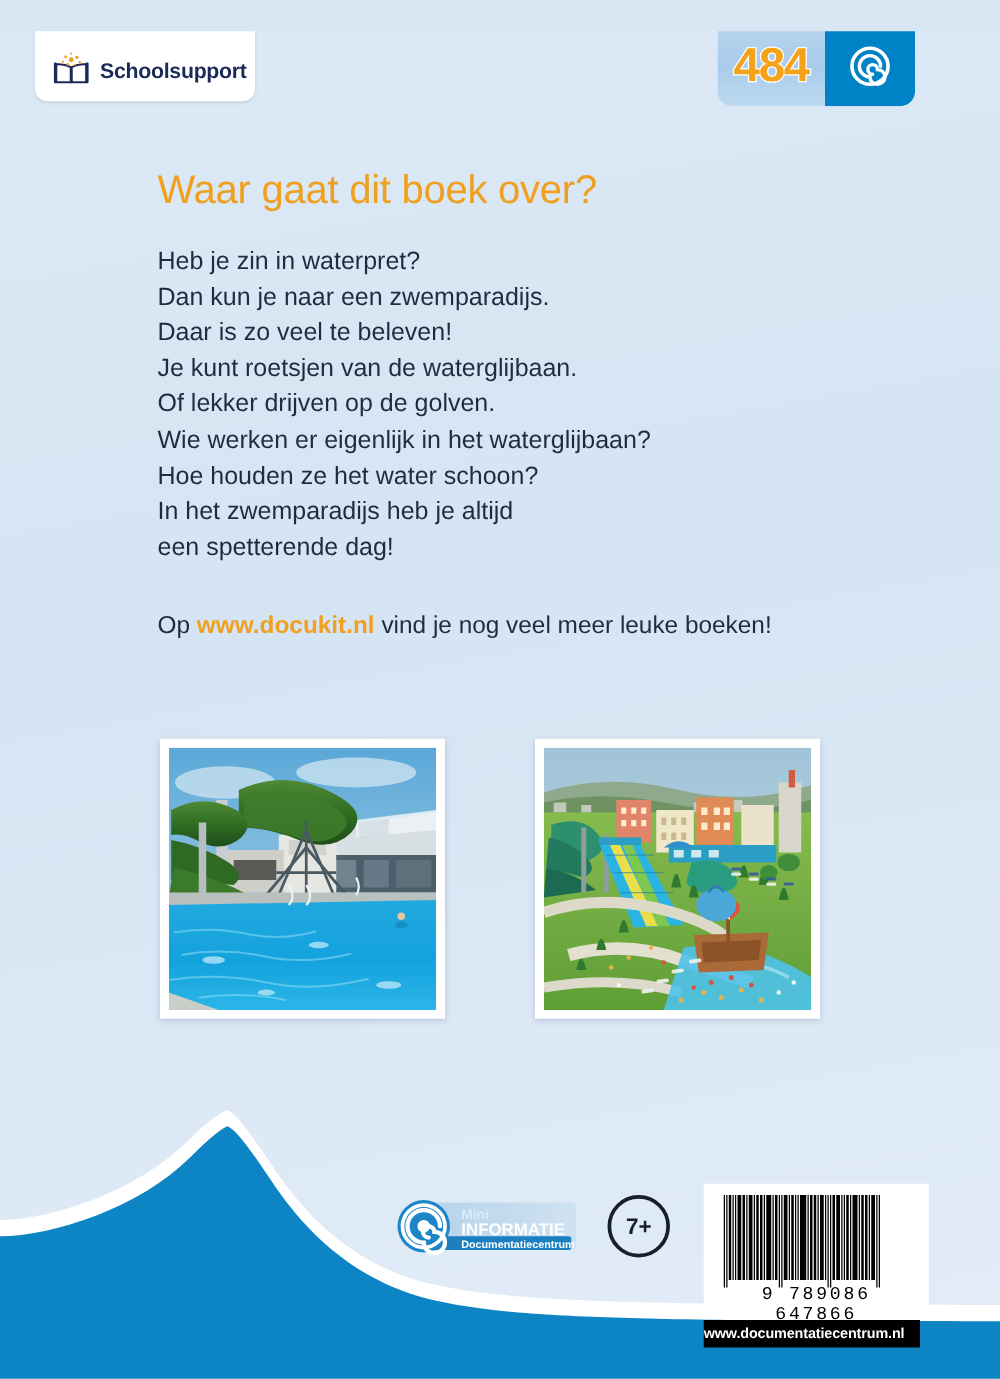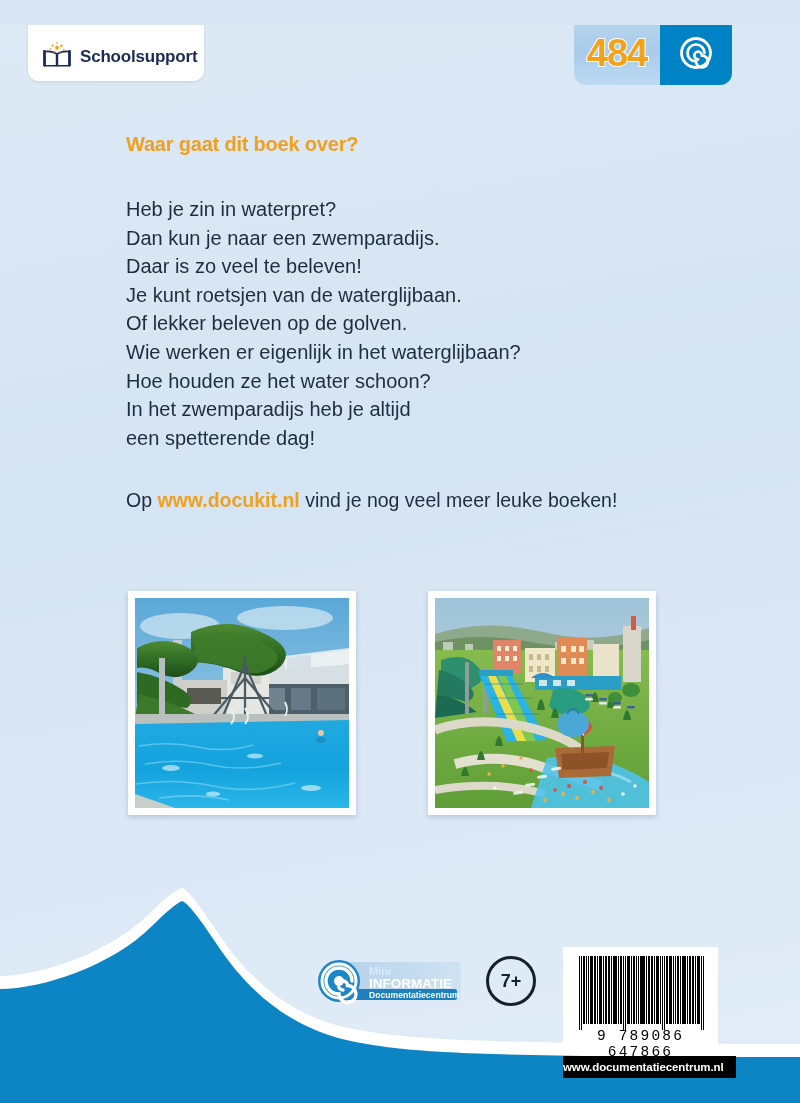--- a/index.html
+++ b/index.html
@@ -59,21 +59,21 @@
     flex:1;
     background:#0083c6;
     display:flex;align-items:center;justify-content:center;
     padding-top:8px;box-sizing:border-box;
   }
   .badge-ico svg{width:34px;height:34px;display:block;}
 
   
   .heading{
     position:absolute;left:126px;top:108px;
-    font-size:20px;font-weight:bold;color:#f0a01e;
+    font-size:32px;font-weight:normal;color:#f0a01e;
     letter-spacing:-.2px;
   }
 
   
   .body-copy{
     position:absolute;left:126px;top:170px;
     width:560px;
     font-size:20px;color:#1e2d3d;
     line-height:28.6px;
   }
@@ -115,21 +115,21 @@
     width:50px;height:50px;border-radius:50%;
     border:3px solid #15202b;
     display:flex;align-items:center;justify-content:center;
     box-sizing:border-box;
   }
   .age-badge span{font-size:18px;font-weight:bold;color:#15202b;}
 
   
   .barcode-wrap{
     position:absolute;left:563px;top:922px;
-    width:155px;height:105px;
+    width:180px;height:105px;
     background:#ffffff;
     padding:9px 10px 2px 10px;
     box-sizing:border-box;
   }
   .bars{height:74px;display:flex;align-items:flex-start;gap:0;padding-left:6px;}
   .bars i{display:block;background:#000;margin-right:1px;}
   .isbn{
     text-align:center;font-size:14.5px;letter-spacing:2.2px;
     color:#000;font-family:"Liberation Mono", monospace;
     margin-top:-2px;
@@ -182,21 +182,21 @@
     </div>
   </div>
 
   <div class="heading">Waar gaat dit boek over?</div>
 
   <div class="body-copy">
     <div class="ln">Heb je zin in waterpret?</div>
     <div class="ln">Dan kun je naar een zwemparadijs.</div>
     <div class="ln">Daar is zo veel te beleven!</div>
     <div class="ln">Je kunt roetsjen van de waterglijbaan.</div>
-    <div class="ln">Of lekker beleven op de golven.</div>
+    <div class="ln">Of lekker drijven op de golven.</div>
     <div class="ln">Wie werken er eigenlijk in het waterglijbaan?</div>
     <div class="ln">Hoe houden ze het water schoon?</div>
     <div class="ln">In het zwemparadijs heb je altijd</div>
     <div class="ln">een spetterende dag!</div>
   </div>
 
   <div class="promo"><span>Op </span><span class="url">www.docukit.nl</span><span> vind je nog veel meer leuke boeken!</span></div>
 
   <div class="photo photo-a">
     <div class="photo-inner">

